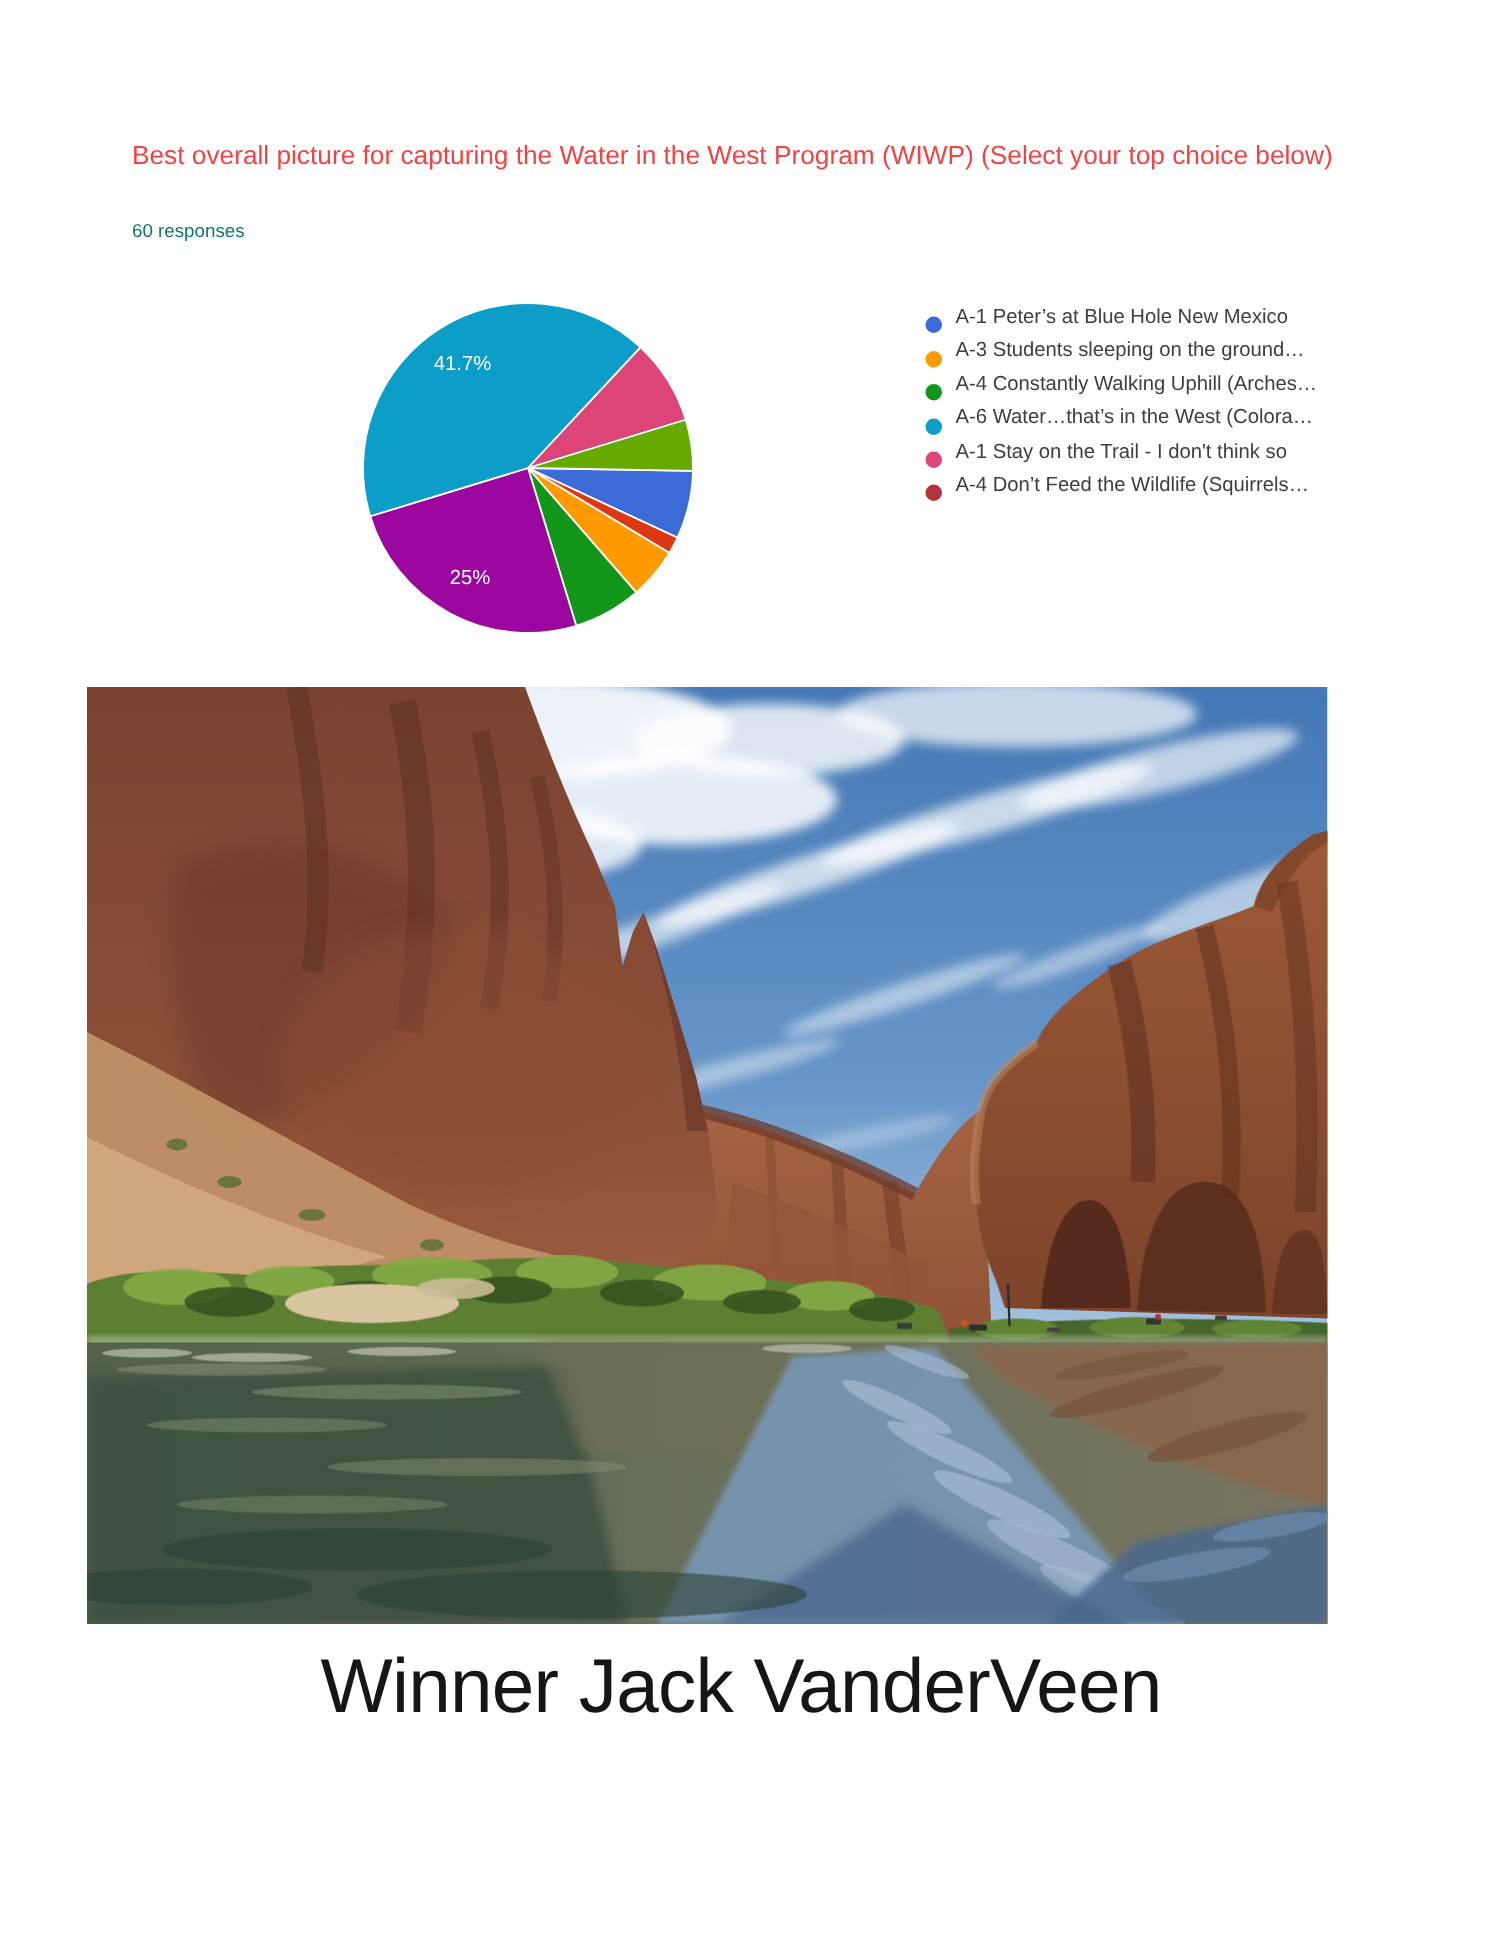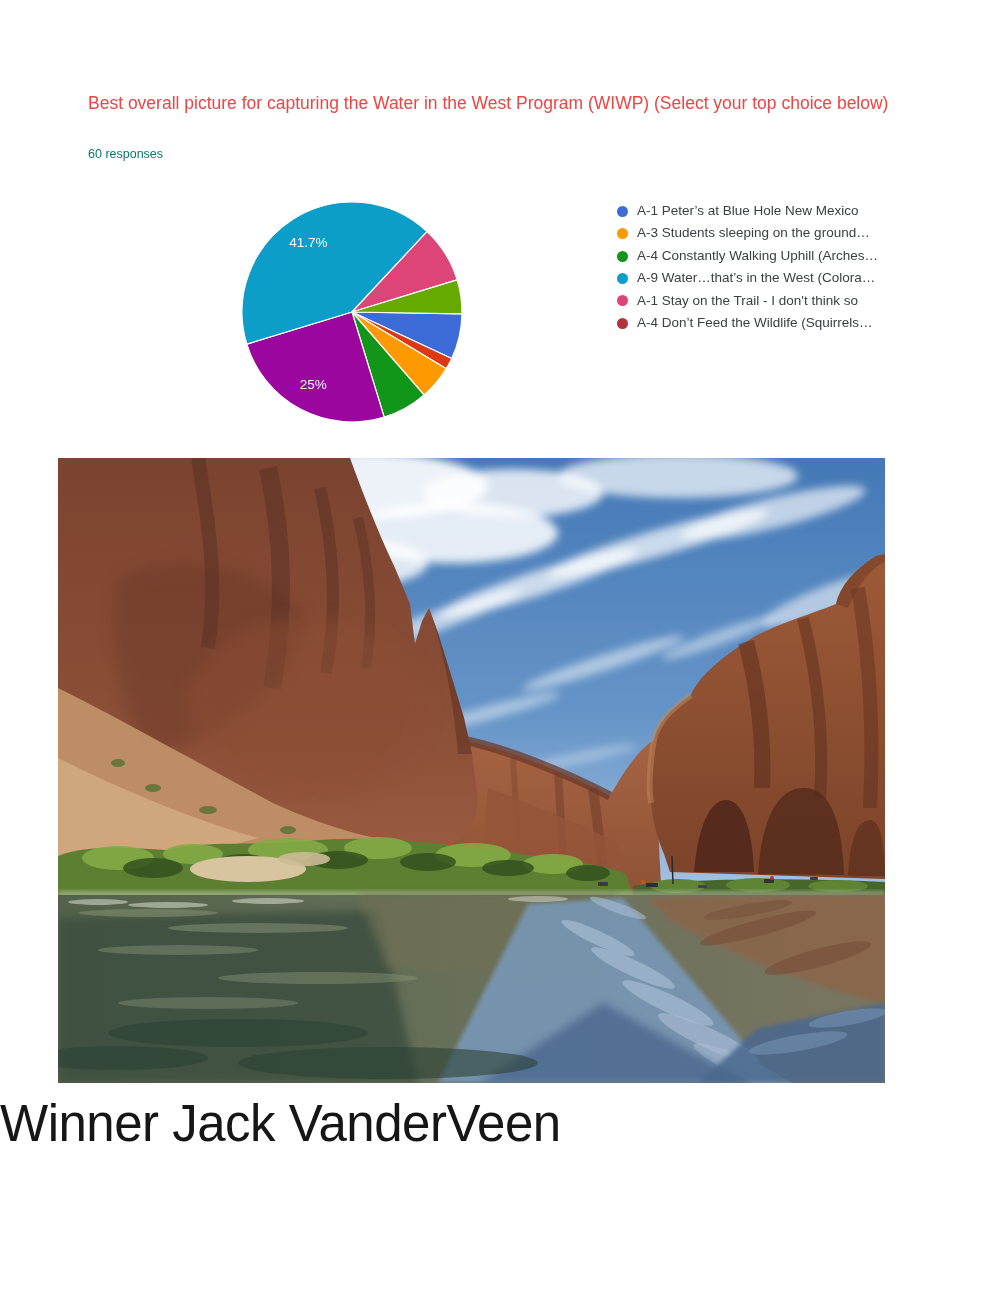--- a/index.html
+++ b/index.html
@@ -1,25 +1,25 @@
 <!DOCTYPE html>
 <html><head>
 <meta charset="utf-8">
 <style>
   html,body{margin:0;padding:0;background:#fff;}
   body{width:1000px;height:1294px;position:relative;font-family:"Liberation Sans",sans-serif;overflow:hidden;}
   .title{position:absolute;left:88px;top:88px;width:832px;font-size:17.5px;line-height:30px;color:#ef4444;}
   .responses{position:absolute;left:88px;top:147px;font-size:12.5px;color:#0f766e;}
   .pie-wrap{position:absolute;left:239px;top:199px;width:226px;height:226px;}
   .legend{position:absolute;left:617px;top:200px;width:296px;}
-  .legend-item{display:flex;align-items:flex-start;font-size:13.5px;line-height:22.4px;color:#3c4043;}
+  .legend-item{display:flex;align-items:flex-end;font-size:13.5px;line-height:22.4px;color:#3c4043;}
   .legend-dot{width:11px;height:11px;border-radius:50%;flex:0 0 11px;margin:5.7px 9px 0 0;}
   .legend-label{flex:1;}
   .photo{position:absolute;left:58px;top:458px;width:827px;height:625px;}
-  .winner{position:absolute;left:0;top:1094px;width:988px;font-size:51px;letter-spacing:-0.5px;color:#161616;}
+  .winner{position:absolute;left:0;top:1094px;width:988px;text-align:center;font-size:51px;letter-spacing:-0.5px;color:#161616;}
 </style>
 </head>
 <body>
 
 <div class="title">Best overall picture for capturing the Water in the West Program (WIWP) (Select your top choice below)</div>
 <div class="responses">60 responses</div>
 
 <div class="pie-wrap">
   <svg id="pie" width="226" height="226" viewBox="0 0 226 226">
       <path d="M113,113 L222.98,114.92 A110,110 0 0 1 212.69,159.49 Z" fill="#3c6bd8" stroke="#ffffff" stroke-width="1.2"></path>
@@ -43,21 +43,21 @@
     <div class="legend-item">
       <span class="legend-dot" style="background: rgb(255, 153, 0);"></span>
       <span class="legend-label">A-3 Students sleeping on the ground…</span>
     </div>
     <div class="legend-item">
       <span class="legend-dot" style="background: rgb(18, 150, 26);"></span>
       <span class="legend-label">A-4 Constantly Walking Uphill (Arches…</span>
     </div>
     <div class="legend-item">
       <span class="legend-dot" style="background: rgb(13, 157, 201);"></span>
-      <span class="legend-label">A-9 Water…that’s in the West (Colora…</span>
+      <span class="legend-label">A-6 Water…that’s in the West (Colora…</span>
     </div>
     <div class="legend-item">
       <span class="legend-dot" style="background: rgb(221, 68, 119);"></span>
       <span class="legend-label">A-1 Stay on the Trail - I don't think so</span>
     </div>
     <div class="legend-item">
       <span class="legend-dot" style="background: rgb(178, 51, 60);"></span>
       <span class="legend-label">A-4 Don’t Feed the Wildlife (Squirrels…</span>
     </div>
   </div>

